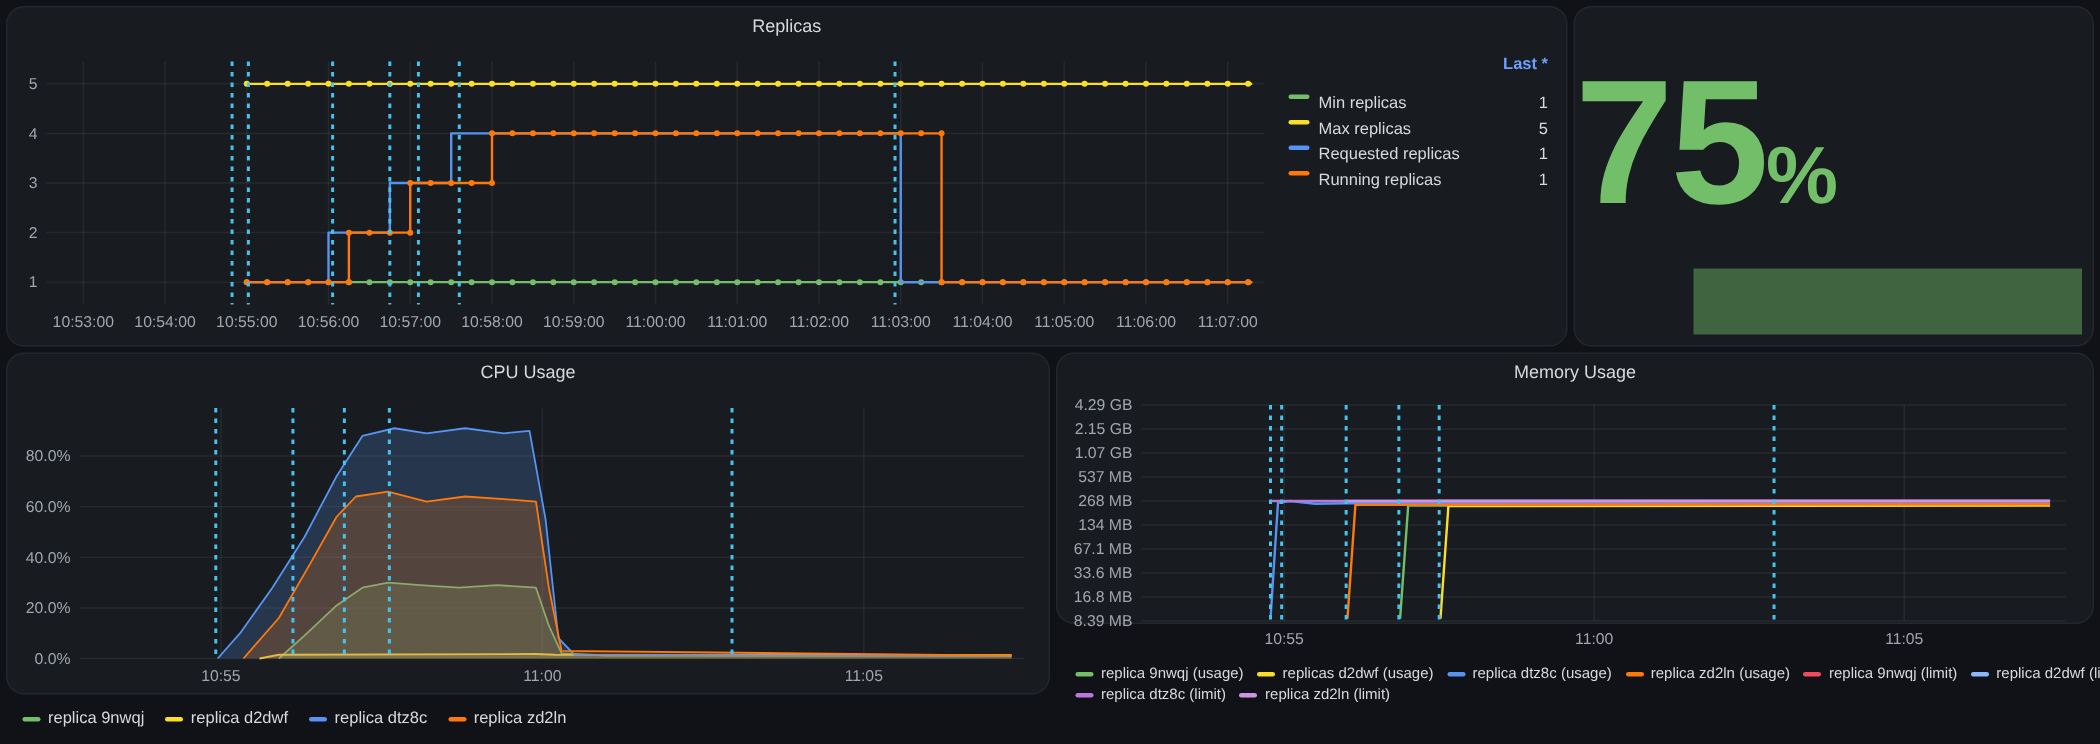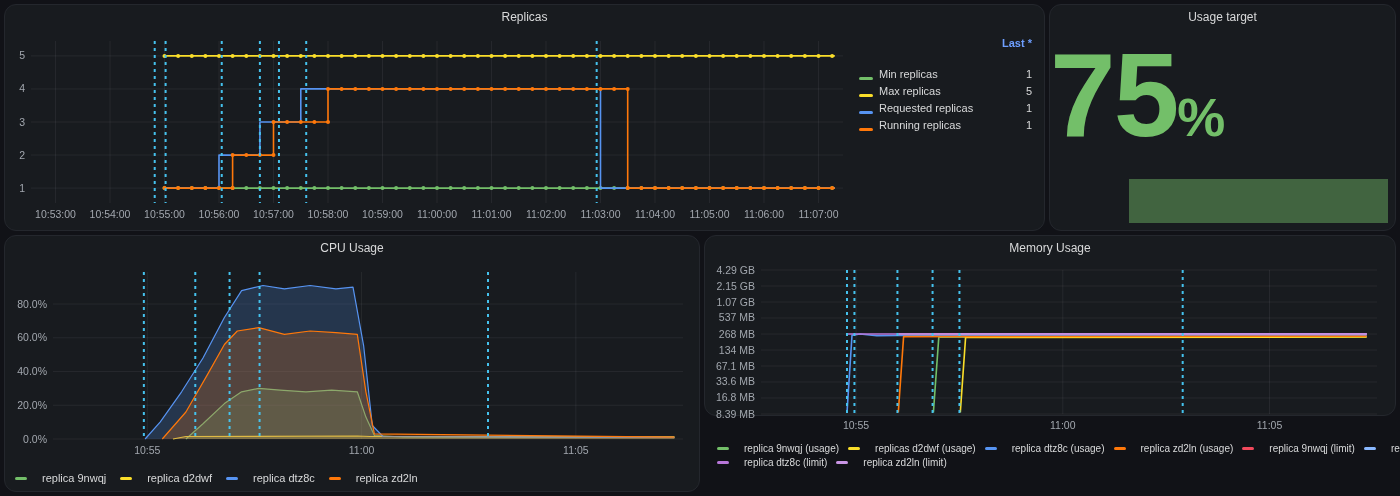--- a/index.html
+++ b/index.html
@@ -1,34 +1,34 @@
 <!DOCTYPE html>
 <html><head>
 <meta charset="utf-8">
 <style>
   *{box-sizing:border-box;margin:0;padding:0}
   html,body{width:1400px;height:496px;background:#111217;font-family:"Liberation Sans",sans-serif;overflow:hidden;position:relative}
   .panel{position:absolute;background:#181b1f;border:1px solid #24272d;border-radius:12px}
   .ptitle{font-size:12px;font-weight:500;color:#d8d9da;text-align:center;line-height:24px;height:24px;cursor:pointer;white-space:nowrap}
   #p-replicas{left:4px;top:4px;width:1041px;height:227px}
   #p-usage{left:1049px;top:4px;width:347px;height:227px}
-  #p-cpu{left:4px;top:235px;width:696px;height:257px}
+  #p-cpu{left:4px;top:235px;width:696px;height:228px}
   #p-memory{left:704px;top:235px;width:692px;height:181px}
   .rep-body{display:flex}
   .chart-mount{flex:none}
   svg text{font-family:"Liberation Sans",sans-serif}
   .legend-table{flex:1;padding:8px 12px 0 2px;font-size:11px;color:#d8d9da}
   .lt-head{text-align:right;color:#6e9fff;font-weight:700;margin-bottom:14px;font-size:11px}
-  .legend-row{display:flex;align-items:flex-end;height:17px;gap:6px;cursor:pointer}
+  .legend-row{display:flex;align-items:flex-start;height:17px;gap:6px;cursor:pointer}
   .swatch{width:14px;height:3px;border-radius:2px;flex:none}
   .l-name{flex:1;white-space:nowrap}
   .l-val{text-align:right;min-width:18px}
   .legend-inline{display:flex;align-items:center;gap:14px;padding:3px 0 0 10px;font-size:11px;color:#d8d9da;white-space:nowrap}
   .legend-inline.mem{gap:9px;font-size:10px;padding-left:12px}
-  .li{display:inline-flex;align-items:center;gap:15px;cursor:pointer}
+  .li{display:inline-flex;align-items:center;gap:5px;cursor:pointer}
   .li .swatch{width:12px}
   .big{position:absolute;top:20px;left:0;right:0;text-align:left;color:#73bf69;font-weight:700}
   .big-num{font-size:118px;line-height:140px;letter-spacing:-2px}
   .big-unit{font-size:54px}
   .stat-bar{position:absolute;right:7px;bottom:7px;height:44px;background:rgba(115,191,105,0.45)}
 </style>
 </head>
 <body>
 
 <div>
@@ -265,21 +265,20 @@
               <span class="swatch" style="background: rgb(255, 120, 10);"></span>
               <span class="l-name">Running replicas</span>
               <span class="l-val">1</span>
             </div>
           </div>
       </div>
     </div>
   </section>
 
   <section class="panel" id="p-usage">
-    <h2 class="ptitle">Usage target</h2>
     <div class="big">
       <span class="big-num">75</span><span class="big-unit">%</span>
     </div>
     <div class="stat-bar" style="width: 75%;"></div>
   </section>
 
   <section class="panel" id="p-cpu">
     <h2 class="ptitle">CPU Usage</h2>
     <div class="chart-mount"><svg width="688" height="205">
           <line x1="48" x2="678" y1="179" y2="179" stroke="rgba(204,204,220,0.08)"></line>

